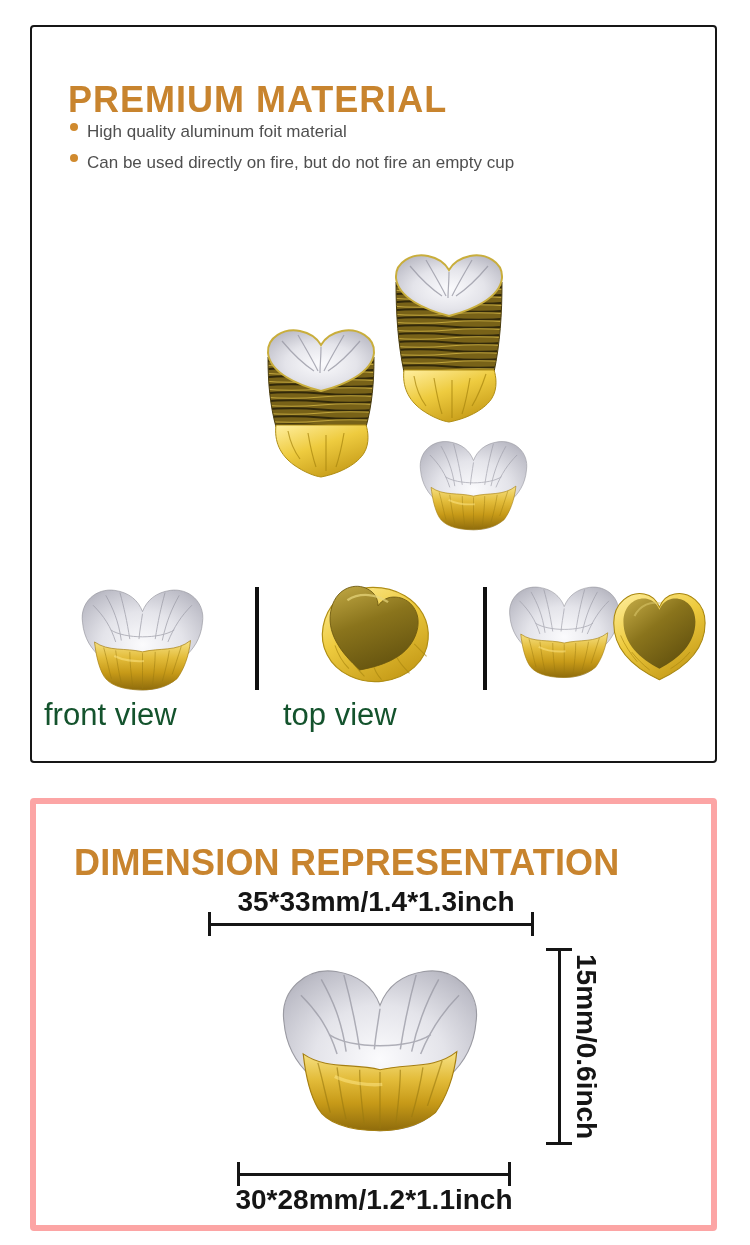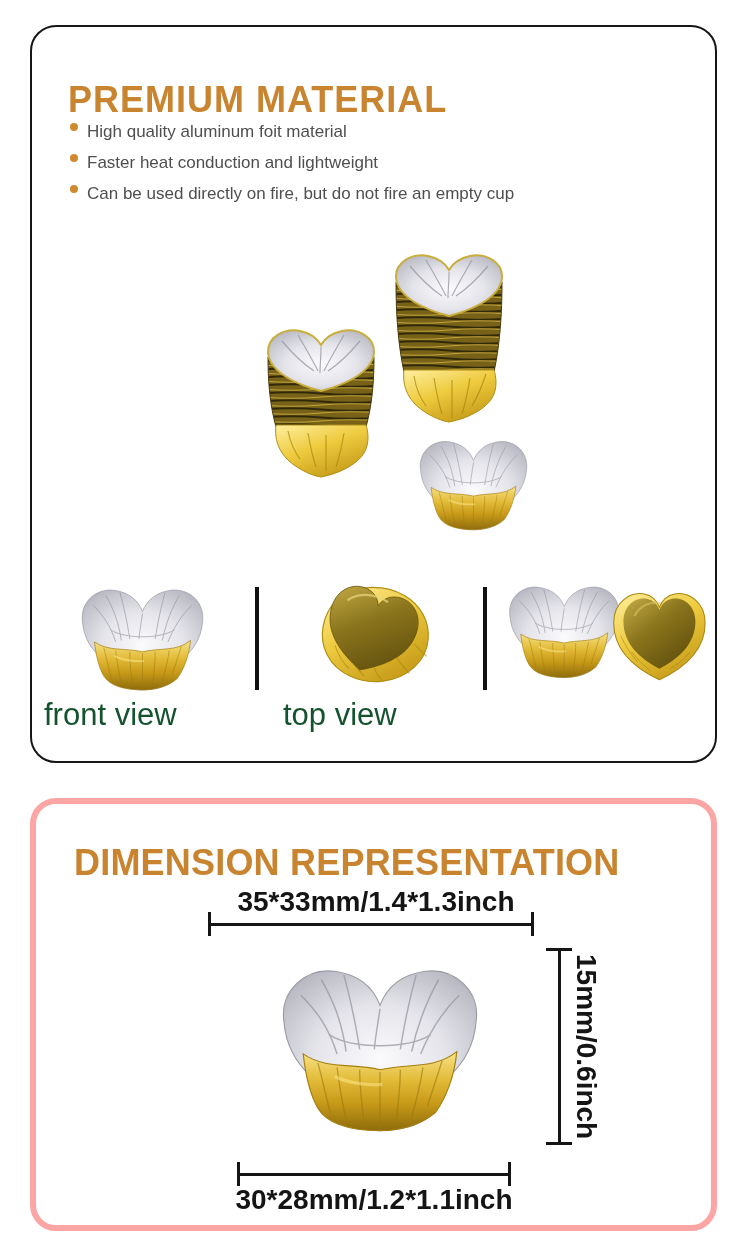--- a/index.html
+++ b/index.html
@@ -1,18 +1,18 @@
 <!DOCTYPE html>
 <html><head>
 <meta charset="utf-8">
 <style>
   html,body{margin:0;padding:0;background:#ffffff;}
   #page{position:relative;width:750px;height:1245px;background:#ffffff;overflow:hidden;
         font-family:"Liberation Sans",sans-serif;}
-  .card{position:absolute;background:#ffffff;border-radius:26px;box-sizing:border-box;}
+  .card{position:absolute;background:#ffffff;border-radius:4px;box-sizing:border-box;}
   #card-premium{left:30px;top:25px;width:687px;height:738px;border:2px solid #161616;}
   #card-dimension{left:30px;top:798px;width:687px;height:433px;border:6px solid #fca5a5;}
   .section-title{position:absolute;font-weight:800;font-size:36px;letter-spacing:1px;
                  color:#C8842E;white-space:nowrap;}
   #premium-title{left:36px;top:28px;}
   #dimension-title{left:38px;top:14px;letter-spacing:0.2px;}
   .feature-list{position:absolute;left:38px;top:96px;list-style:none;margin:0;padding:0;}
   .feature-list li{display:flex;margin-bottom:13px;line-height:18px;
                    font-size:17px;color:#4f4f4f;}
   .dot{width:8px;height:8px;border-radius:50%;background:#D08A2E;margin-right:9px;flex:0 0 8px;}
@@ -130,24 +130,20 @@
   <section class="card" id="card-premium">
     <h1 class="section-title" id="premium-title">PREMIUM MATERIAL</h1>
 
     <ul class="feature-list">
       <li>
         <span class="dot"></span>
         <span>High quality aluminum foit material</span>
       </li>
       <li>
         <span class="dot"></span>
-        <span>Faster heat conduction and lightweight</span>
-      </li>
-      <li>
-        <span class="dot"></span>
         <span>Can be used directly on fire, but do not fire an empty cup</span>
       </li>
     </ul>
 
     <svg class="photo" style="left:218px;top:215px" width="300" height="300" viewBox="0 0 300 300">
 
       <g transform="translate(12,85)">
         <path fill="url(#bands)" stroke="#4A3C0C" stroke-width="1" d="M6,30 C6,56 8,78 14,100 L104,100 C110,78 112,56 112,30 C92,50 26,50 6,30 Z"></path>
         <path fill="url(#goldBright)" stroke="#B08E14" stroke-width="1" d="M14,98 C12,114 18,128 32,138 C42,145 52,149 59,150 C80,146 96,136 102,126
              C108,116 106,104 104,98 Z"></path>

